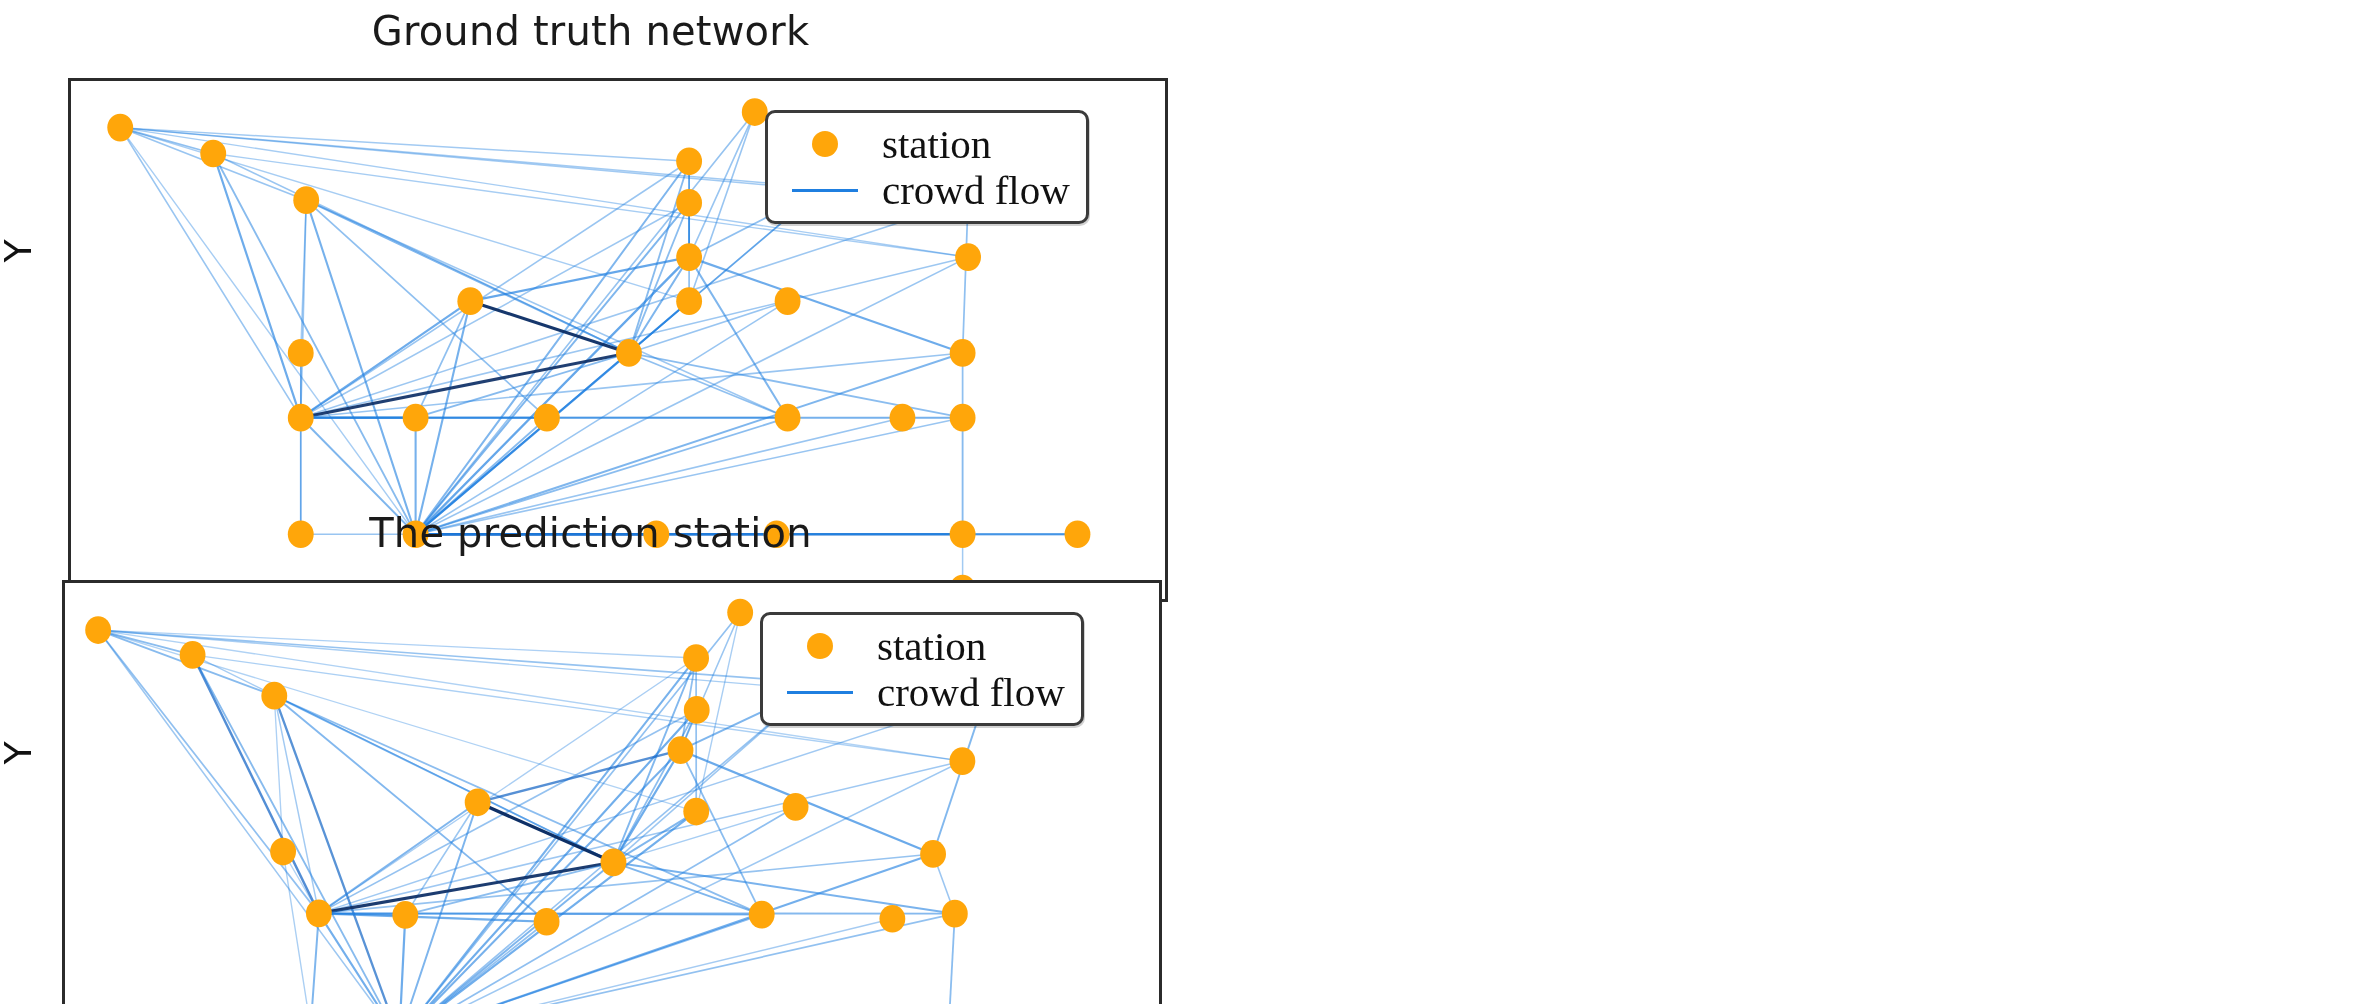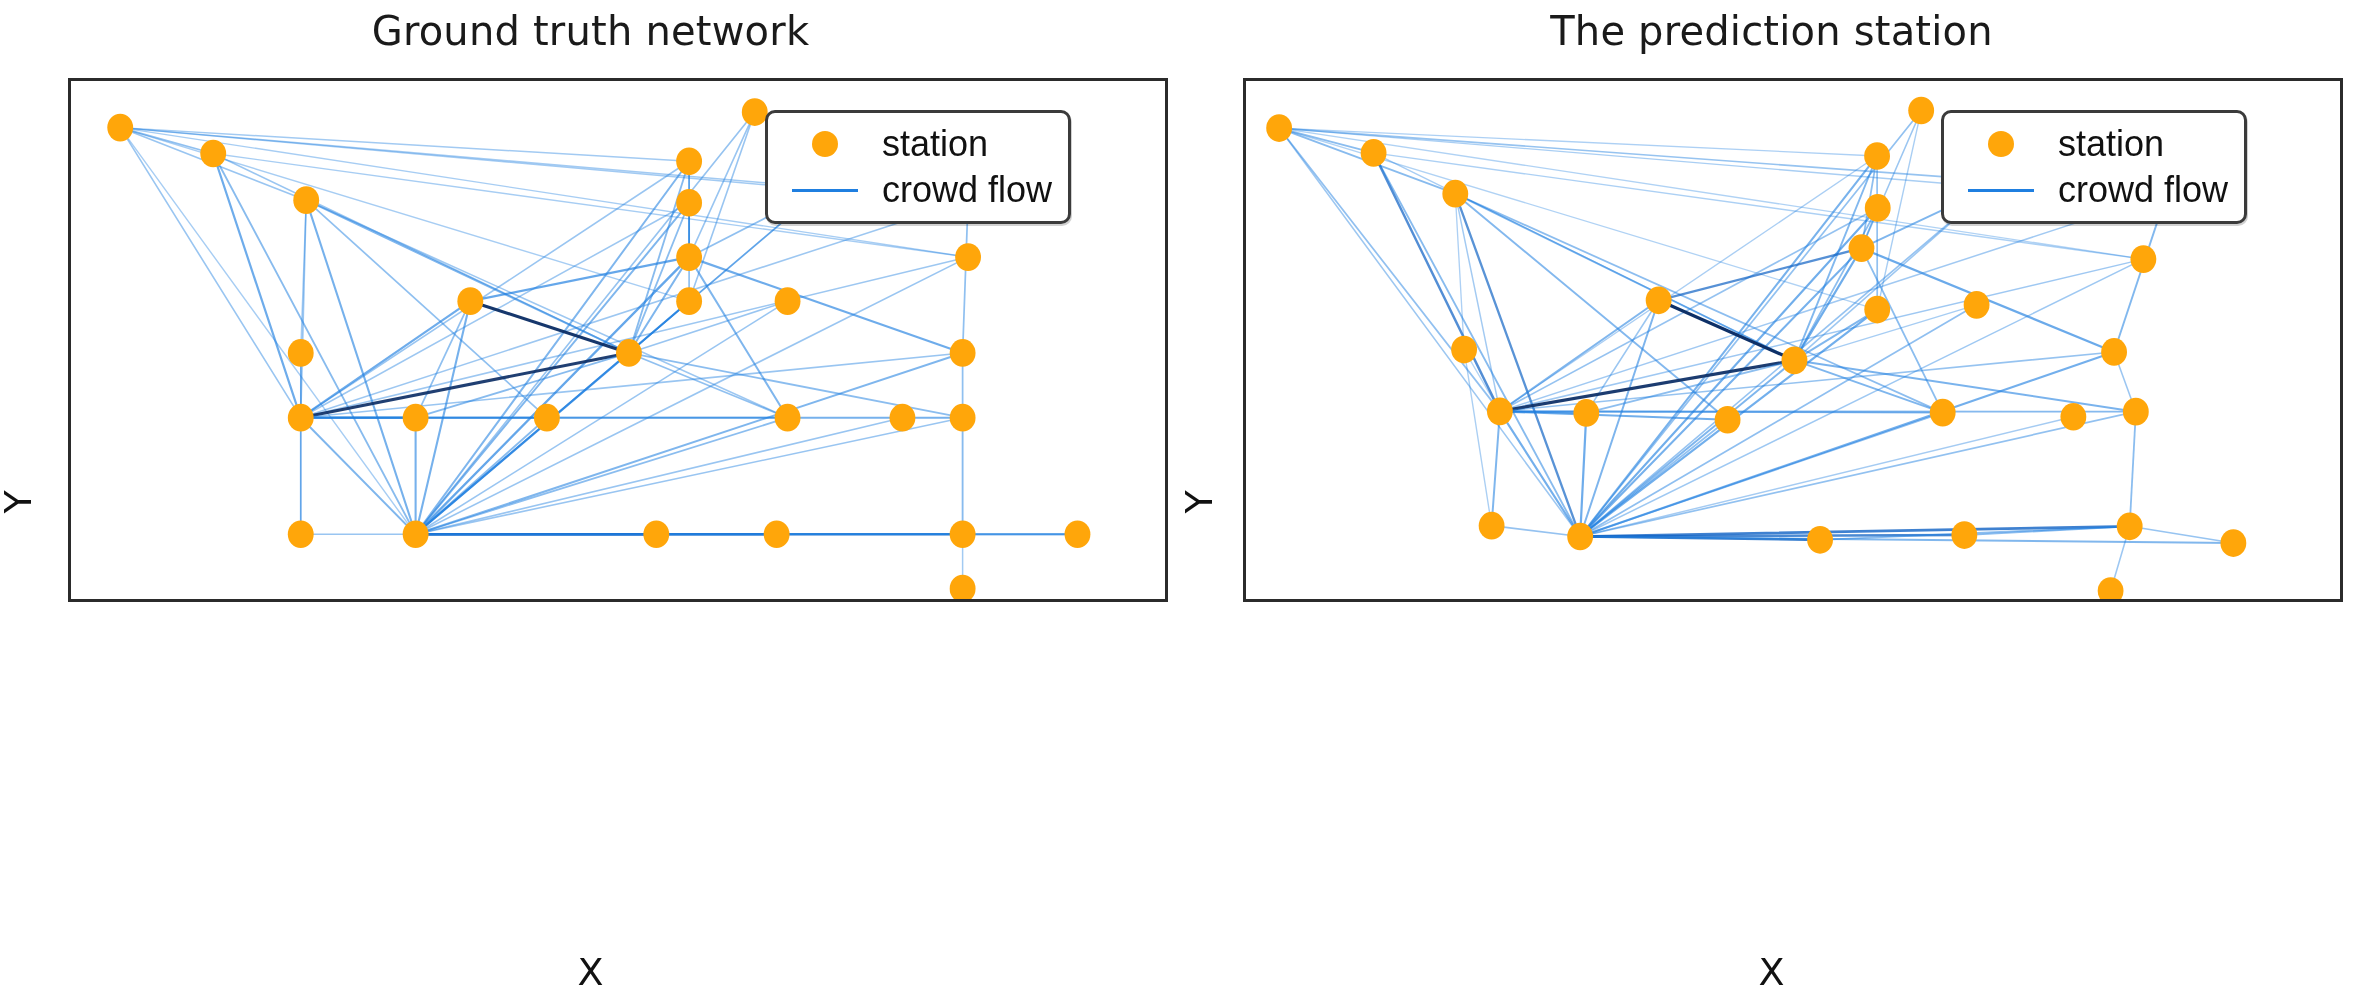--- a/index.html
+++ b/index.html
@@ -11,21 +11,21 @@
     width: 2362px;
     height: 1004px;
     font-family: "Liberation Sans", sans-serif;
     overflow: hidden;
     position: relative;
   }
   .figure {
     position: absolute;
     inset: 0;
     display: flex;
-    flex-direction: row;
+    flex-direction: column;
   }
   .panel {
     position: relative;
     width: 1181px;
     height: 1004px;
   }
   .panel-title {
     position: absolute;
     top: 8px;
     left: 0;
@@ -98,22 +98,22 @@
     height: 26px;
     border-radius: 50%;
     background: #ffa60a;
   }
   .legend-line {
     width: 66px;
     height: 3px;
     background: #1f7fe0;
   }
   .legend-label {
-    font-family: Liberation Sans, sans-serif;
-    font-size: 36px;
+    font-family: Liberation Serif, serif;
+    font-size: 41px;
     color: #111;
     white-space: nowrap;
     padding-left: 14px;
   }
 </style>
 </head>
 <body>
 
 <div class="figure">
 

